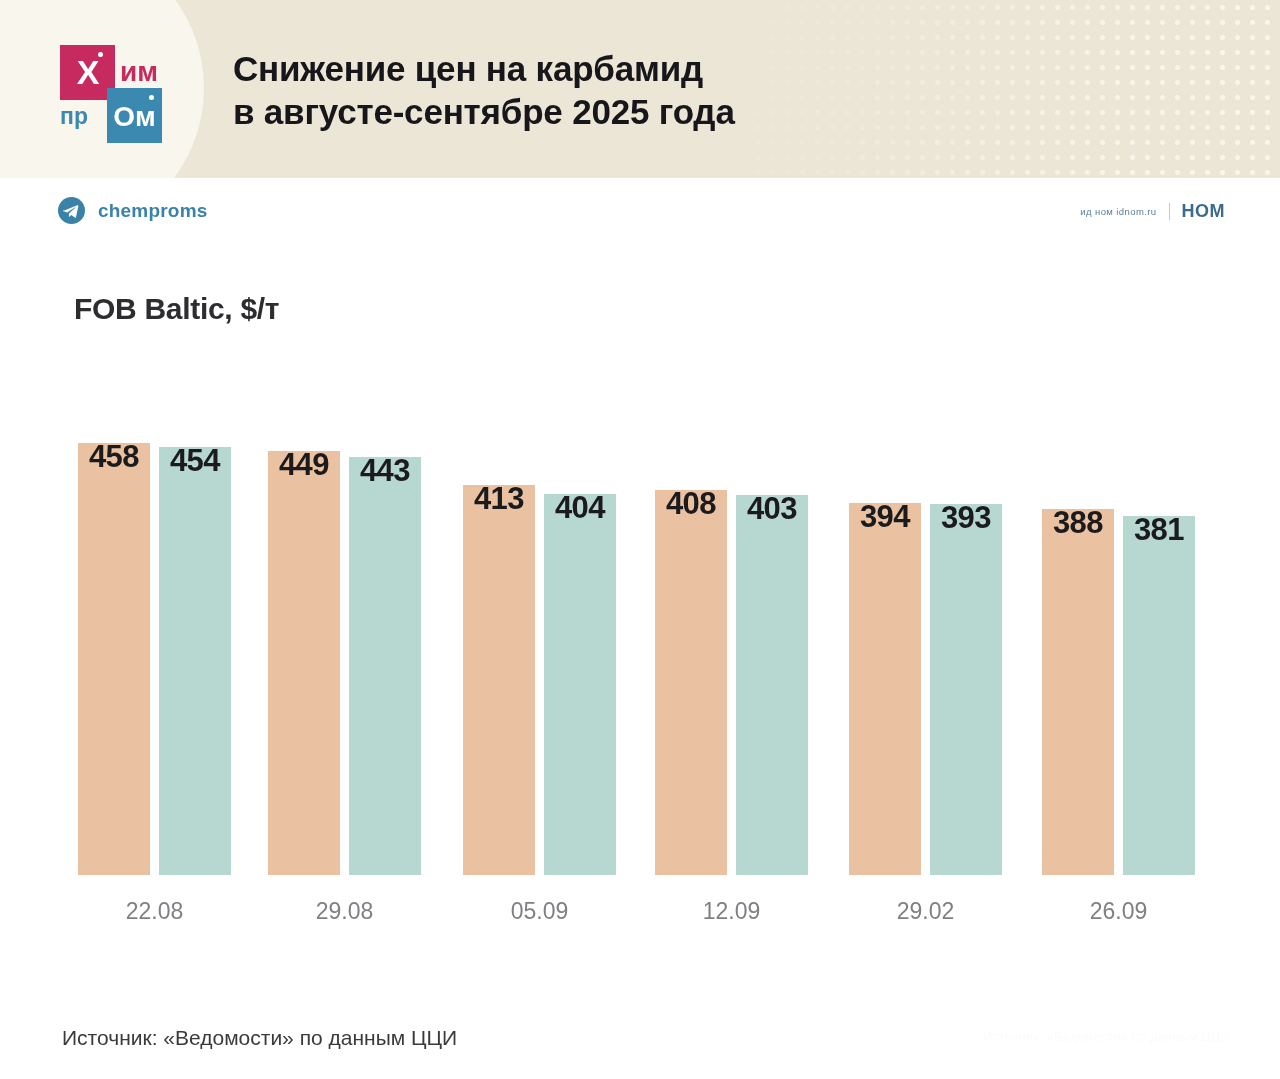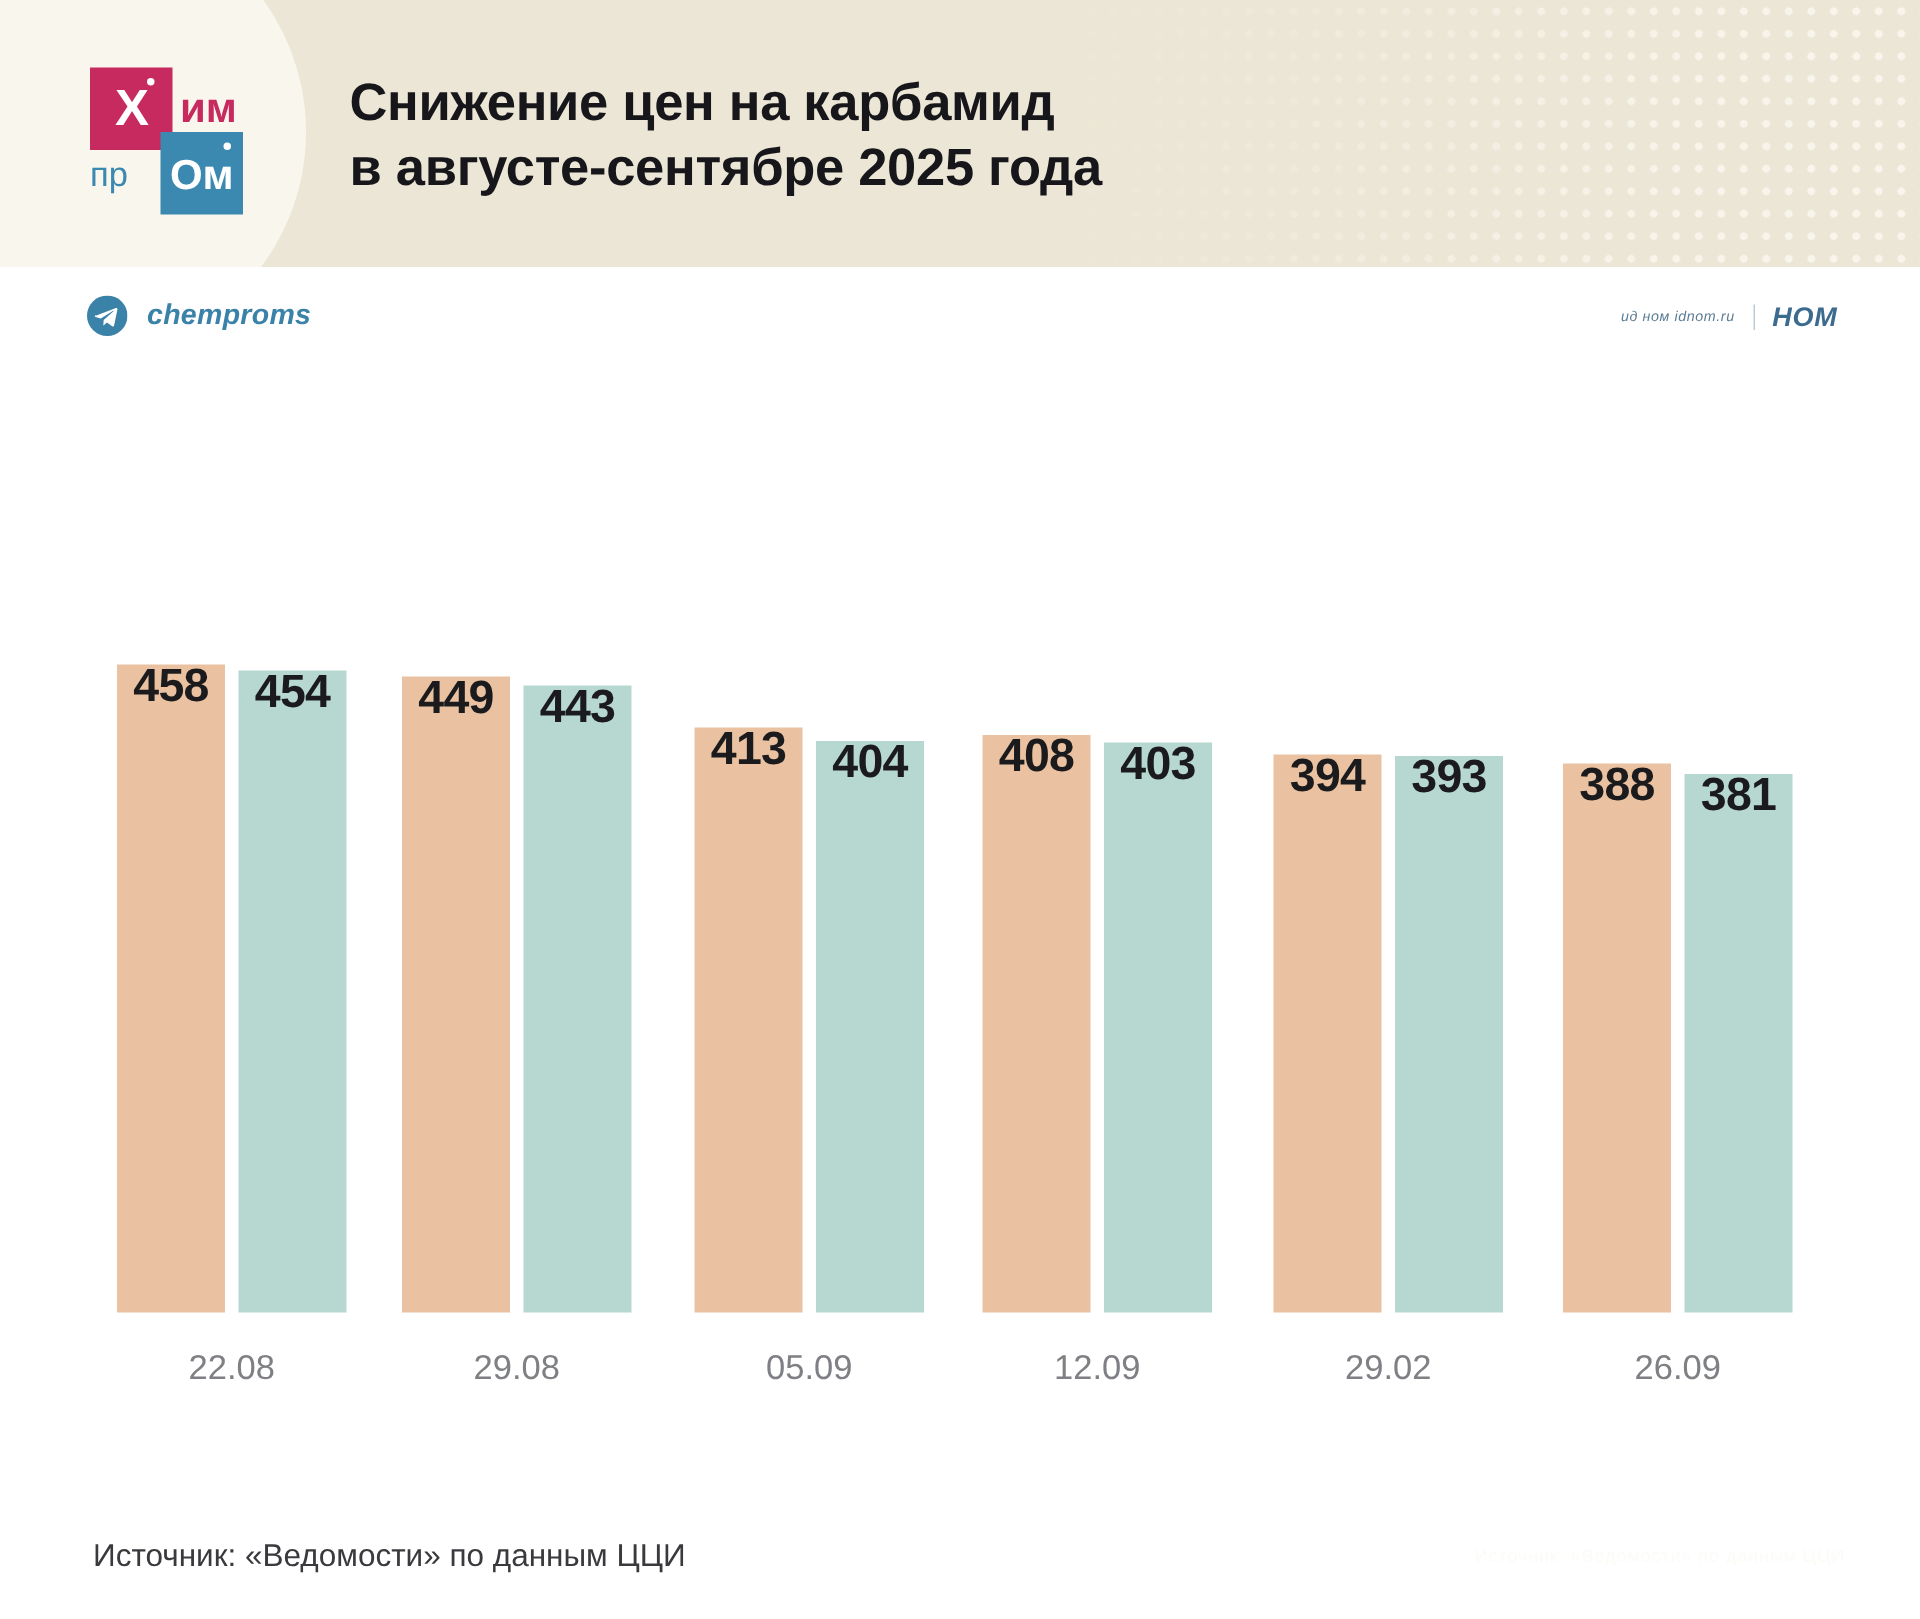--- a/index.html
+++ b/index.html
@@ -46,41 +46,41 @@
     position: absolute; left: 15px; top: 17px; width: 55px; height: 55px;
     color: #ffffff; font-size: 34px; font-weight: 700; line-height: 55px; text-align: center;
     letter-spacing: -1px;
   }
   .logo-im {
     position: absolute; left: 75px; top: 24px;
     color: #c62a5f; font-size: 28px; font-weight: 700; line-height: 40px;
   }
   .logo-pr {
     position: absolute; left: 15px; top: 72px;
-    color: #3b88b0; font-size: 23px; font-weight: 400; line-height: 32px;
+    color: #3b88b0; font-size: 23px; font-weight: 700; line-height: 32px;
   }
   .logo-om {
     position: absolute; left: 62px; top: 60px; width: 55px; height: 55px;
     color: #ffffff; font-size: 28px; font-weight: 700; line-height: 57px; text-align: center;
   }
   .logo-dot {
     position: absolute; width: 5px; height: 5px; border-radius: 50%; background: #ffffff;
   }
   #logo-dot-1 { left: 53px; top: 24px; }
   #logo-dot-2 { left: 104px; top: 67px; }
 
   #title {
     position: absolute; left: 233px; top: 47px; width: 760px;
     font-size: 35px; font-weight: 700; line-height: 1.24;
     color: #17161a; letter-spacing: -.2px;
   }
   #title .line { display: block; white-space: nowrap; }
 
   
-  #subbar { position: absolute; left: 0; top: 178px; width: 1280px; height: 72px; background: #fff; font-style: italic; }
+  #subbar { position: absolute; left: 0; top: 178px; width: 1280px; height: 72px; background: #fff; }
   #tg-block { position: absolute; left: 58px; top: 19px; display: flex; align-items: center; gap: 13px; }
   #tg-icon { width: 27px; height: 27px; display: block; }
   #tg-name { font-size: 19px; font-weight: 700; color: #3b82a8; letter-spacing: .2px; }
 
   #brand-block {
     position: absolute; right: 55px; top: 23px;
     display: flex; align-items: center; gap: 12px;
   }
   #brand-small { font-size: 9.5px; color: #5c7d95; letter-spacing: .4px; white-space: nowrap; }
   #brand-div { width: 1px; height: 17px; background: #b9ccd8; }
@@ -157,20 +157,21 @@
     </div>
 
     <div id="brand-block">
       <span id="brand-small">ид ном idnom.ru</span>
       <span id="brand-div"></span>
       <span id="brand-nom">НОМ</span>
     </div>
   </div>
 
   <div id="chart-area">
+    <div id="chart-subtitle">FOB Baltic, $/т</div>
 
     <div id="legend">
     </div>
 
     <div id="plot">
         <div class="bar" style="left: 78px; width: 72px; height: 432px; background: rgb(234, 194, 161);"></div>
         <div class="bar-val" style="left: 78px; width: 72px; top: 149px;">458</div>
         <div class="bar" style="left: 159px; width: 72px; height: 428px; background: rgb(183, 215, 209);"></div>
         <div class="bar-val" style="left: 159px; width: 72px; top: 153px;">454</div>
         <div class="xlabel" style="left: 78px; width: 153px;">22.08</div>

